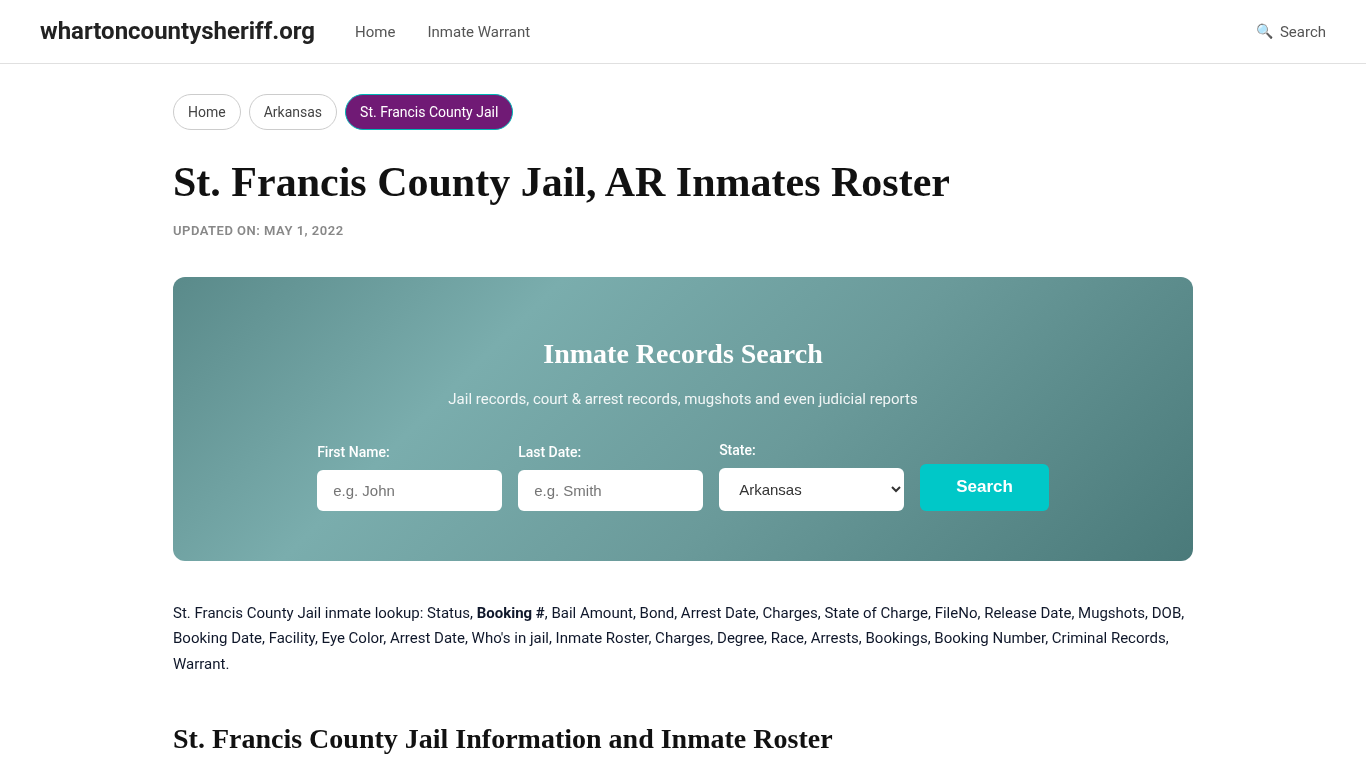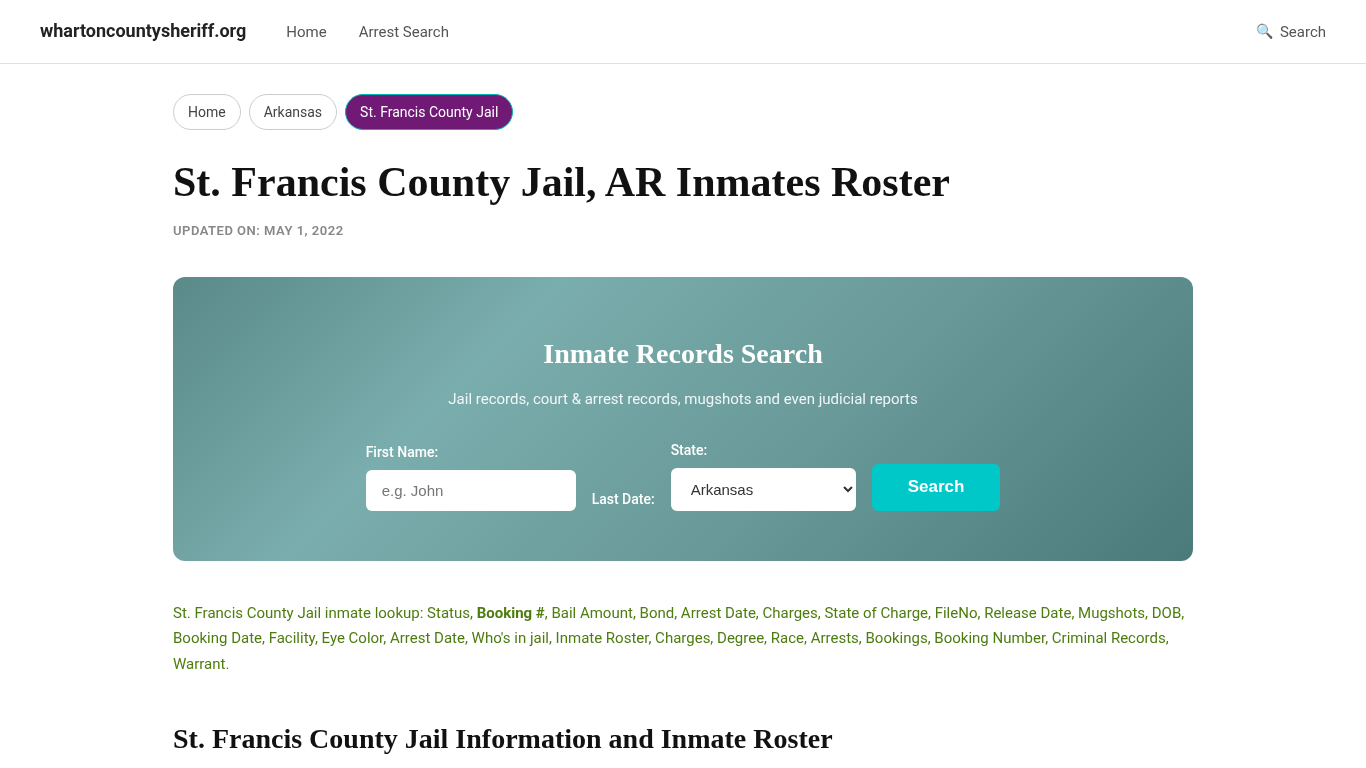--- a/index.html
+++ b/index.html
@@ -21,21 +21,21 @@
       border-bottom: 1px solid #e0e0e0;
       padding: 0 40px;
       display: flex;
       align-items: center;
       height: 64px;
       position: sticky;
       top: 0;
       z-index: 100;
     }
     .site-logo {
-      font-size: 18px;
+      font-size: 24px;
       font-weight: 700;
       color: #222;
       margin-right: 40px;
       white-space: nowrap;
     }
     .nav-links {
       display: flex;
       align-items: center;
       gap: 32px;
       flex: 1;
@@ -143,21 +143,21 @@
       flex-direction: column;
       align-items: flex-start;
       gap: 6px;
     }
     .form-label {
       font-size: 14px;
       color: #fff;
       font-weight: 500;
     }
     .form-input {
-      width: 210px;
+      width: 185px;
       padding: 12px 16px;
       border: none;
       border-radius: 6px;
       font-size: 15px;
       color: #aaa;
       outline: none;
       background: #fff;
     }
     .form-select {
       width: 185px;
@@ -180,21 +180,21 @@
       font-size: 17px;
       font-weight: 600;
       cursor: pointer;
       transition: background 0.2s;
       height: 47px;
     }
 
     
     .description-text {
       font-size: 15px;
-      color: #4d7c0f;
+      color: #0f172a;
       line-height: 1.7;
       margin-bottom: 40px;
     }
     .description-text strong {
       font-weight: 700;
     }
 
     
     .section-heading {
       font-size: 28px;
@@ -210,21 +210,21 @@
       line-height: 1.7;
     }
   </style>
 </head>
 <body>
 
 <header class="site-header">
   <span class="site-logo">whartoncountysheriff.org</span>
   <nav class="nav-links">
     <a class="nav-link" href="#">Home</a>
-    <a class="nav-link" href="#">Arrest Search</a>
+    <a class="nav-link" href="#">Inmate Warrant</a>
   </nav>
   <div class="nav-search">
     <span class="search-icon-nav">🔍</span>
     <span>Search</span>
   </div>
 </header>
 
 <main class="main-content">
 
   <nav class="breadcrumb">
@@ -240,20 +240,21 @@
   <div class="search-widget">
     <h2 class="widget-title">Inmate Records Search</h2>
     <p class="widget-subtitle">Jail records, court &amp; arrest records, mugshots and even judicial reports</p>
     <form class="search-form">
       <div class="form-group">
         <label class="form-label">First Name:</label>
         <input class="form-input" type="text" placeholder="e.g. John" style="">
       </div>
       <div class="form-group">
         <label class="form-label">Last Date:</label>
+        <input class="form-input" type="text" placeholder="e.g. Smith" style="">
       </div>
       <div class="form-group">
         <label class="form-label">State:</label>
         <select class="form-select">
           <option>Alabama</option>
           <option>Alaska</option>
           <option>Arizona</option>
           <option selected="">Arkansas</option>
           <option>California</option>
           <option>Colorado</option>

